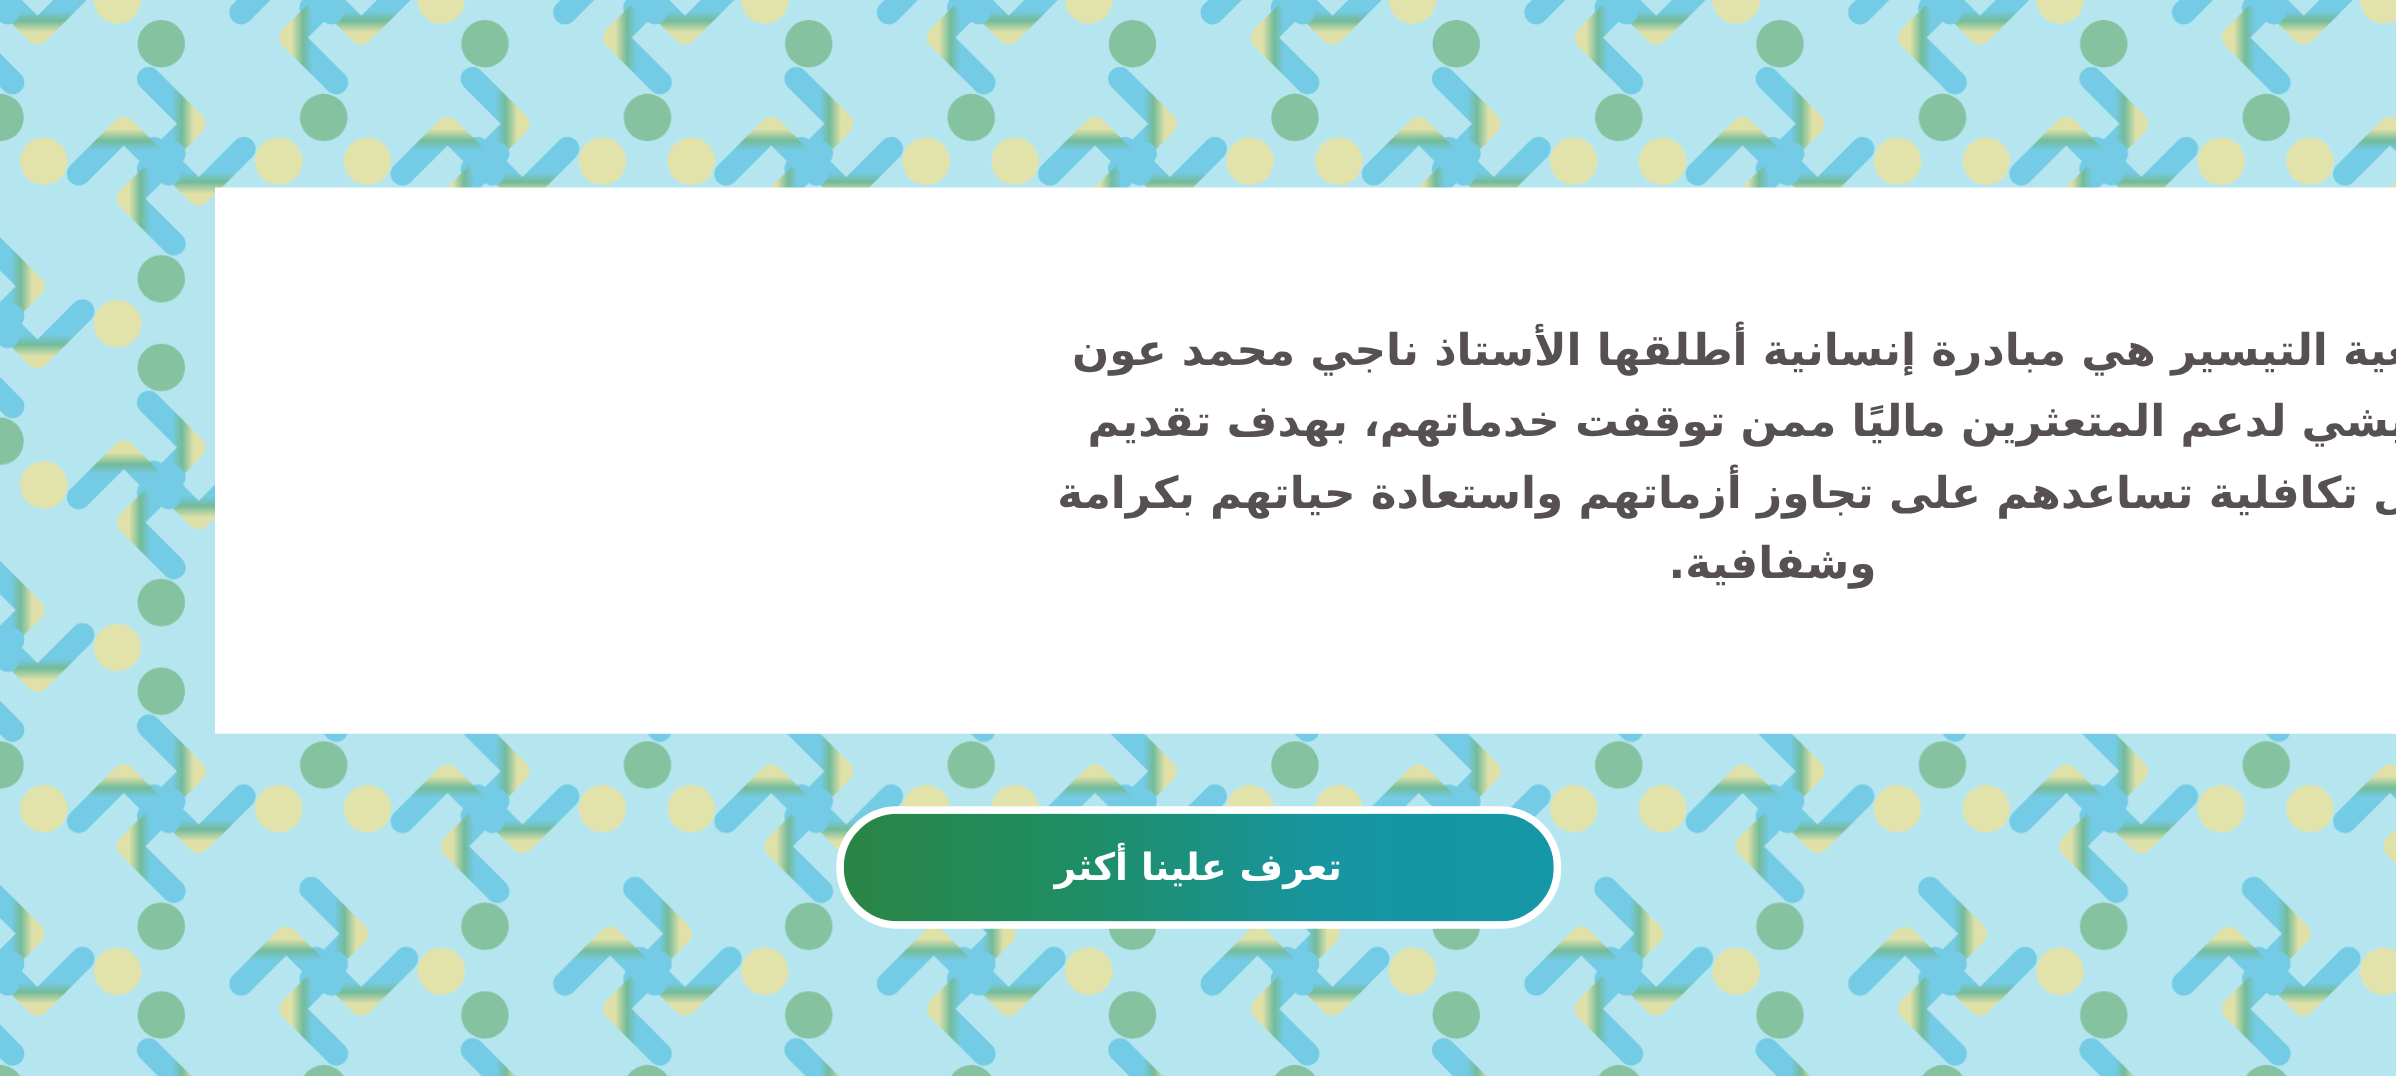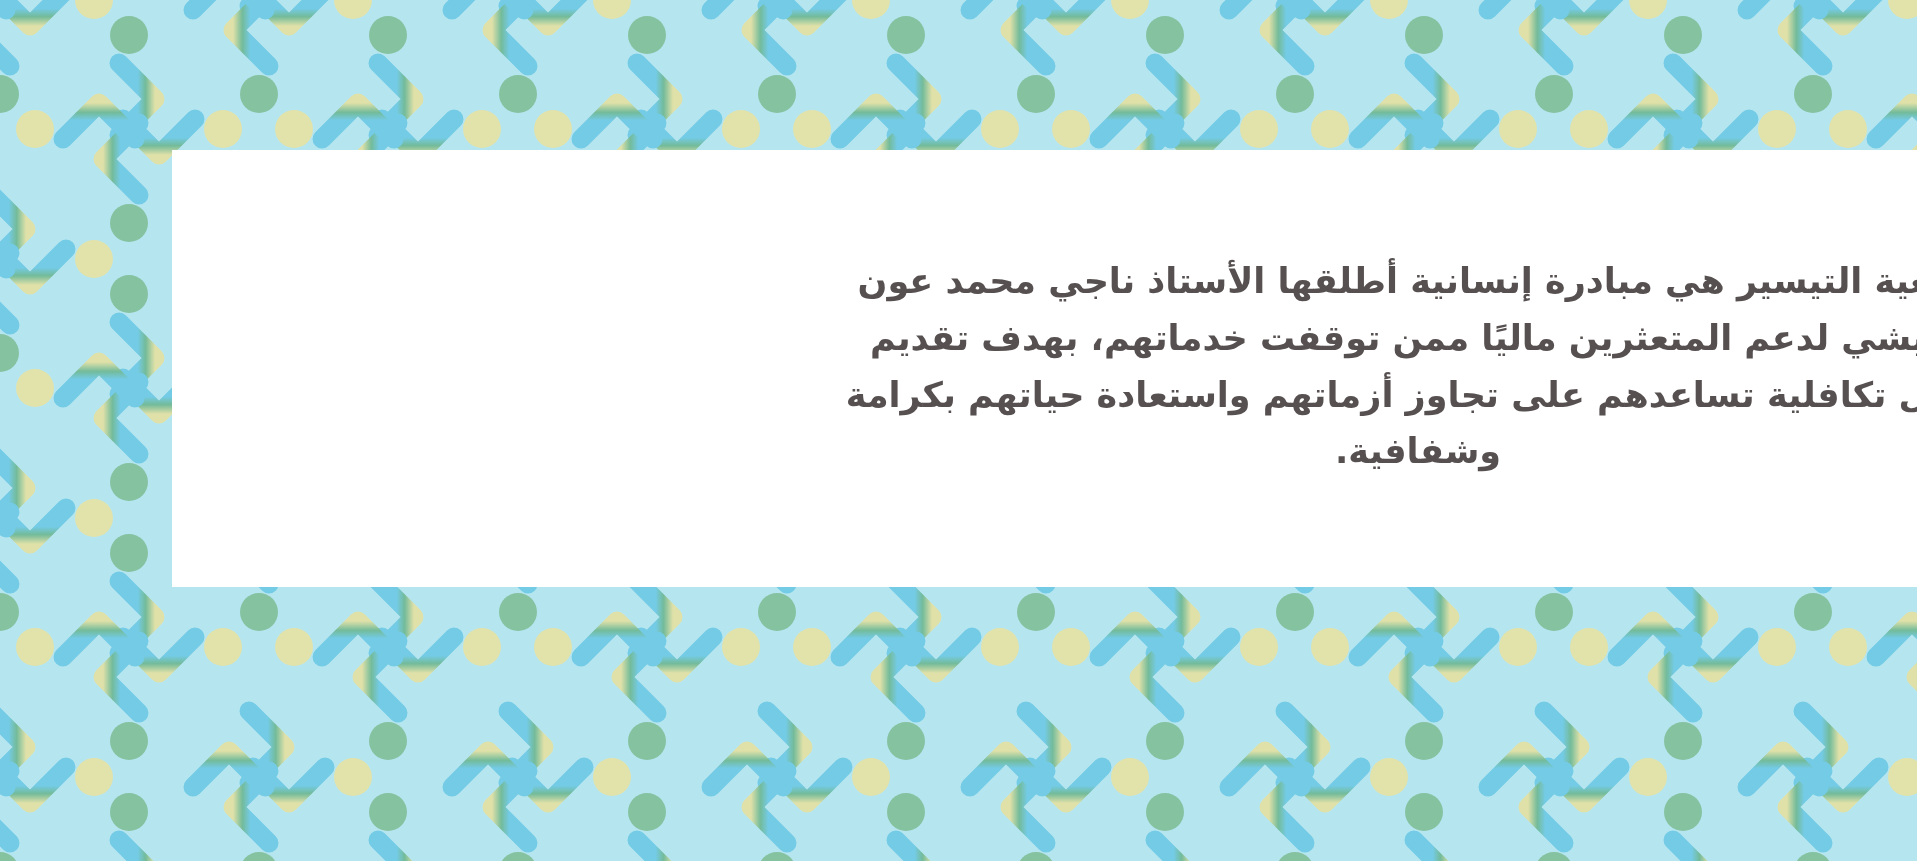--- a/index.html
+++ b/index.html
@@ -141,14 +141,17 @@
       </defs>
       <rect x="0" y="0" width="1917" height="861" fill="#b5e6f0"></rect>
       <rect x="-40" y="-60" width="2010" height="990" fill="url(#tile)"></rect>
     </svg>
   </div>
 
   <div id="content-card">
     <p id="about-paragraph">جمعية التيسير هي مبادرة إنسانية أطلقها الأستاذ ناجي محمد عون البيشي لدعم المتعثرين ماليًا ممن توقفت خدماتهم، بهدف تقديم حلول تكافلية تساعدهم على تجاوز أزماتهم واستعادة حياتهم بكرامة وشفافية.</p>
   </div>
 
+  <div id="cta-wrap">
+    <a id="cta-button" href="#">تعرف علينا أكثر</a>
+  </div>
 
 </div>
 
 </body></html>

